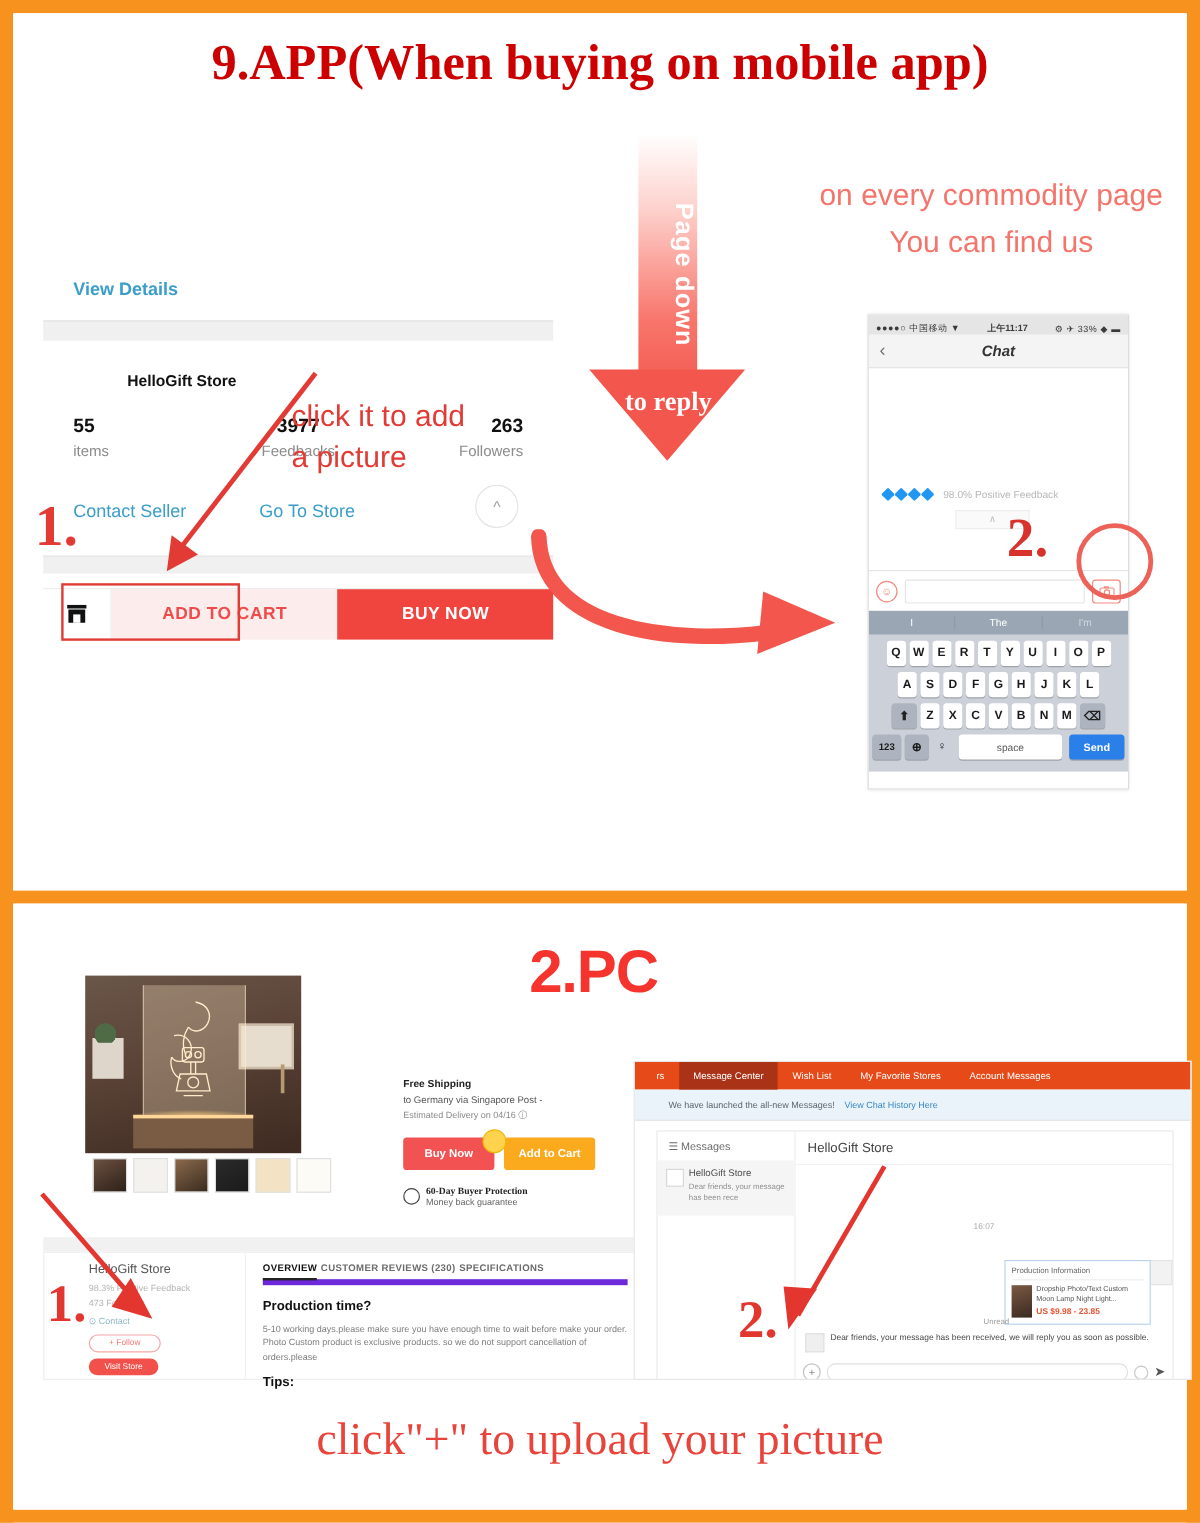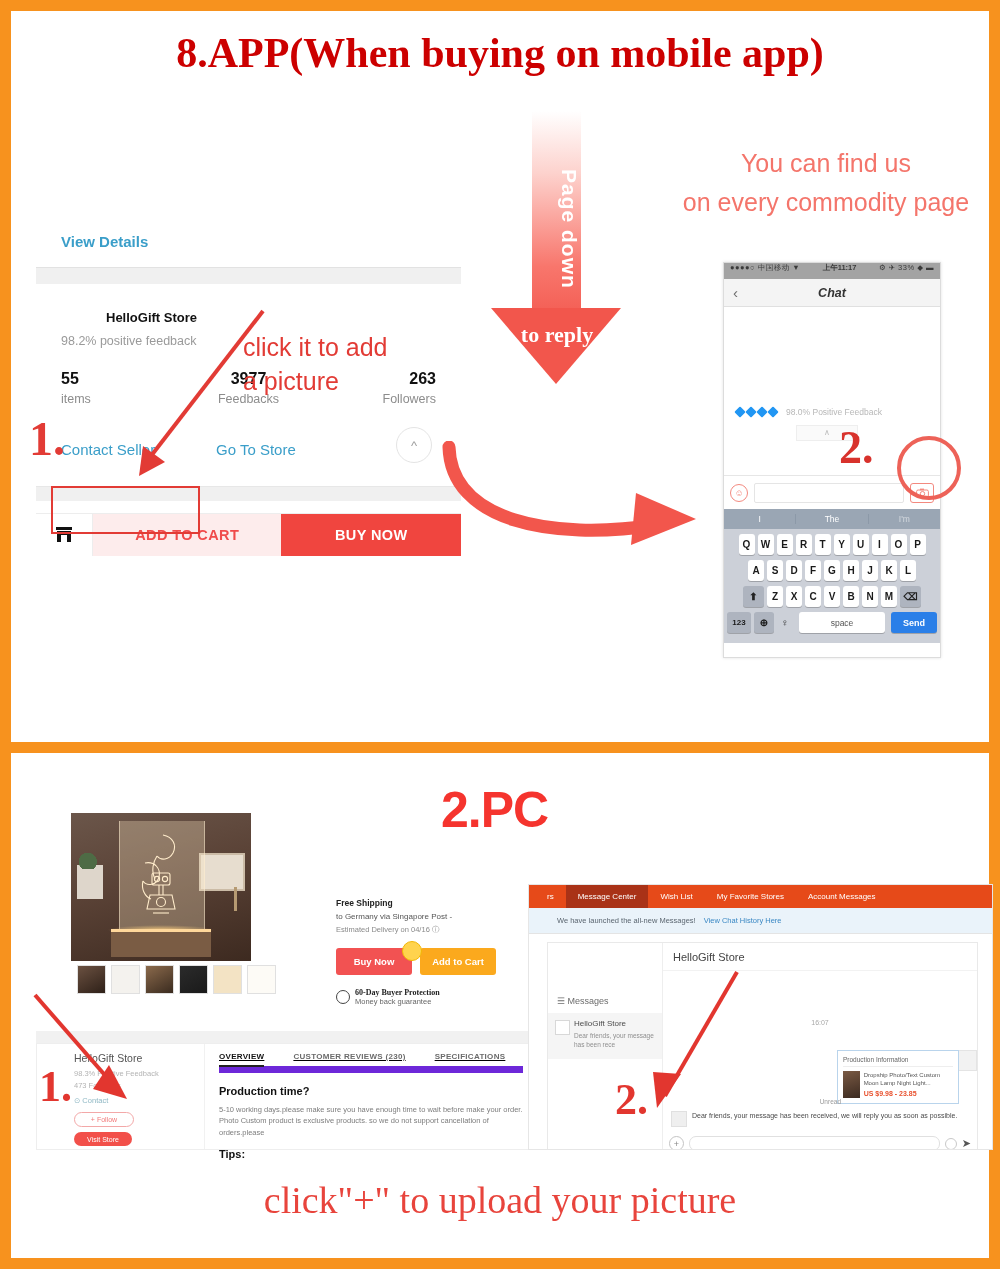--- a/index.html
+++ b/index.html
@@ -98,21 +98,21 @@
   
   .findus{
     position:absolute;left:640px;top:133px;width:350px;text-align:center;
     color:#F4756B;font-size:25px;line-height:1.55;
   }
 
   
   .phone{position:absolute;left:712px;top:251px;width:216px;height:394px;
     background:#fff;border:1px solid #dcdcdc;overflow:hidden;
     box-shadow:0 0 3px rgba(0,0,0,.12);}
-  .ph-status{height:16px;background:#a3a3a3;display:flex;align-items:flex-start;
+  .ph-status{height:16px;background:#e5e5e5;display:flex;align-items:flex-end;
     padding:0 6px;font-size:7.5px;color:#3a3a3a;}
   .ph-status .l{flex:0 0 auto;letter-spacing:.5px;}
   .ph-status .c{flex:1;text-align:center;font-weight:bold;}
   .ph-status .r{flex:0 0 auto;letter-spacing:.5px;}
   .ph-nav{height:27px;background:#f4f4f4;border-bottom:1px solid #e0e0e0;
     display:flex;align-items:center;position:relative;}
   .ph-back{position:absolute;left:9px;color:#6d6d6d;font-size:15px;}
   .ph-title{width:100%;text-align:center;font-size:12.5px;font-weight:bold;color:#333;font-style:italic;}
   .ph-body{height:168px;background:#fff;position:relative;}
   .ph-fb{position:absolute;left:12px;top:100px;display:flex;align-items:center;gap:3px;}
@@ -199,42 +199,42 @@
   .pc-store{width:130px;padding:8px 0 0 37px;border-right:1px solid #f1f1f1;}
   .pc-store-n{font-size:10.5px;color:#555;}
   .pc-store-f{font-size:7.5px;color:#b4b4b4;margin-top:5px;}
   .pc-store-fo{font-size:7.5px;color:#b4b4b4;margin-top:3px;}
   .pc-contact{font-size:7.5px;color:#8fb8c4;margin-top:6px;}
   .pc-follow{margin-top:7px;width:58px;height:13px;border:1px solid #f3a8a8;border-radius:8px;
     color:#f17a7a;font-size:7px;display:flex;align-items:center;justify-content:center;}
   .pc-visit{margin-top:5px;width:58px;height:14px;background:#F2504A;border-radius:8px;
     color:#fff;font-size:7px;display:flex;align-items:center;justify-content:center;}
   .pc-tabs{flex:1;padding:8px 14px;}
-  .tabrow{display:flex;gap:29px;border-bottom:7px solid #6d28d9;padding-bottom:5px;text-decoration:underline;}
+  .tabrow{display:flex;gap:3px;border-bottom:5px solid #6d28d9;padding-bottom:5px;}
   .tab{font-size:8px;font-weight:bold;color:#6b6b6b;letter-spacing:.3px;}
   .tab.active{color:#111;border-bottom:2px solid #222;padding-bottom:4px;margin-bottom:-6px;}
   .prod-q{font-size:11px;font-weight:bold;color:#111;margin-top:12px;}
   .prod-p{font-size:7.5px;color:#7d7d7d;margin-top:7px;line-height:1.5;}
   .tips{font-size:11px;font-weight:bold;color:#111;margin-top:10px;}
 
   
   .msgwin{position:absolute;left:517px;top:131px;width:463px;height:264px;
     background:#fff;border:1px solid #e6e6e6;overflow:hidden;}
   .msg-nav{height:23px;background:#E64A19;display:flex;align-items:center;
     padding-left:6px;gap:0;}
   .msg-nav .item{font-size:8px;color:#fff;padding:0 12px;height:23px;
     display:flex;align-items:center;}
   .msg-nav .item.active{background:#A93217;}
   .msg-banner{height:25px;background:#EAF3FA;display:flex;align-items:center;
     padding-left:28px;gap:8px;border-bottom:1px solid #e4e4e4;}
   .msg-banner .t{font-size:7.5px;color:#5b6670;}
   .msg-banner .lnk{font-size:7.5px;color:#3a88c4;}
   .msg-main{display:flex;height:214px;margin:8px 14px 0 18px;border:1px solid #e9e9e9;}
   .msg-left{width:114px;border-right:1px solid #eee;}
-  .msg-left-h{padding:7px 0 7px 9px;font-size:9px;color:#6c6c6c;margin-top:46px;}
+  .msg-left-h{padding:7px 0 7px 9px;font-size:9px;color:#6c6c6c;}
   .msg-item{background:#f5f5f5;padding:6px 8px 9px 26px;position:relative;}
   .msg-av{position:absolute;left:7px;top:7px;width:13px;height:13px;
     border:1px solid #d8d8d8;background:#fff;}
   .msg-item-n{font-size:8px;color:#4c4c4c;}
   .msg-item-t{font-size:6.5px;color:#8f8f8f;margin-top:3px;line-height:1.45;}
   .msg-right{flex:1;position:relative;}
   .msg-right-h{padding:8px 0 7px 10px;font-size:11px;color:#444;border-bottom:1px solid #f2f2f2;}
   .msg-time{text-align:center;font-size:7px;color:#a8a8a8;margin-top:48px;}
   .card-prod{position:absolute;right:18px;top:107px;width:110px;
     border:1px solid #b9d4ec;background:#fff;padding:5px;}
@@ -273,28 +273,27 @@
 <div class="page">
 
   <div class="frame-top"></div>
   <div class="frame-bottom"></div>
   <div class="frame-left"></div>
   <div class="frame-right"></div>
   <div class="frame-mid"></div>
 
   <div class="sec1">
 
-    <div class="title1">8.APP(When buying on mobile app)</div>
+    <div class="title1">9.APP(When buying on mobile app)</div>
 
     <div class="store-card">
       <div class="view-details">View Details</div>
       <div class="grey-bar"></div>
       <div class="store-body">
         <div class="store-name">HelloGift Store</div>
-        <div class="store-fb">98.2% positive feedback</div>
 
         <div class="stats">
           <div class="stat">
             <div class="n">55</div>
             <div class="l">items</div>
           </div>
           <div class="stat c">
             <div class="n">3977</div>
             <div class="l">Feedbacks</div>
           </div>
@@ -343,22 +342,22 @@
       <path d="M20 2 L150 2 L85 78 Z" fill="#F2564C"></path>
     </svg>
     <div class="pd-find">to reply</div>
 
     <svg class="curve-arrow" viewBox="0 0 300 110">
       <path d="M18 6 C20 80 120 100 225 84" stroke="#F2564C" stroke-width="13" fill="none" stroke-linecap="round"></path>
       <path d="M205 52 L265 78 L200 104 Z" fill="#F2564C"></path>
     </svg>
 
     <div class="findus">
+      <div>on every commodity page</div>
       <div>You can find us</div>
-      <div>on every commodity page</div>
     </div>
 
     <div class="phone">
       <div class="ph-status">
         <span class="l">●●●●○ 中国移动 ▼</span>
         <span class="c">上午11:17</span>
         <span class="r">⚙ ✈ 33% ◆ ▬</span>
       </div>
       <div class="ph-nav">
         <span class="ph-back">‹</span>

